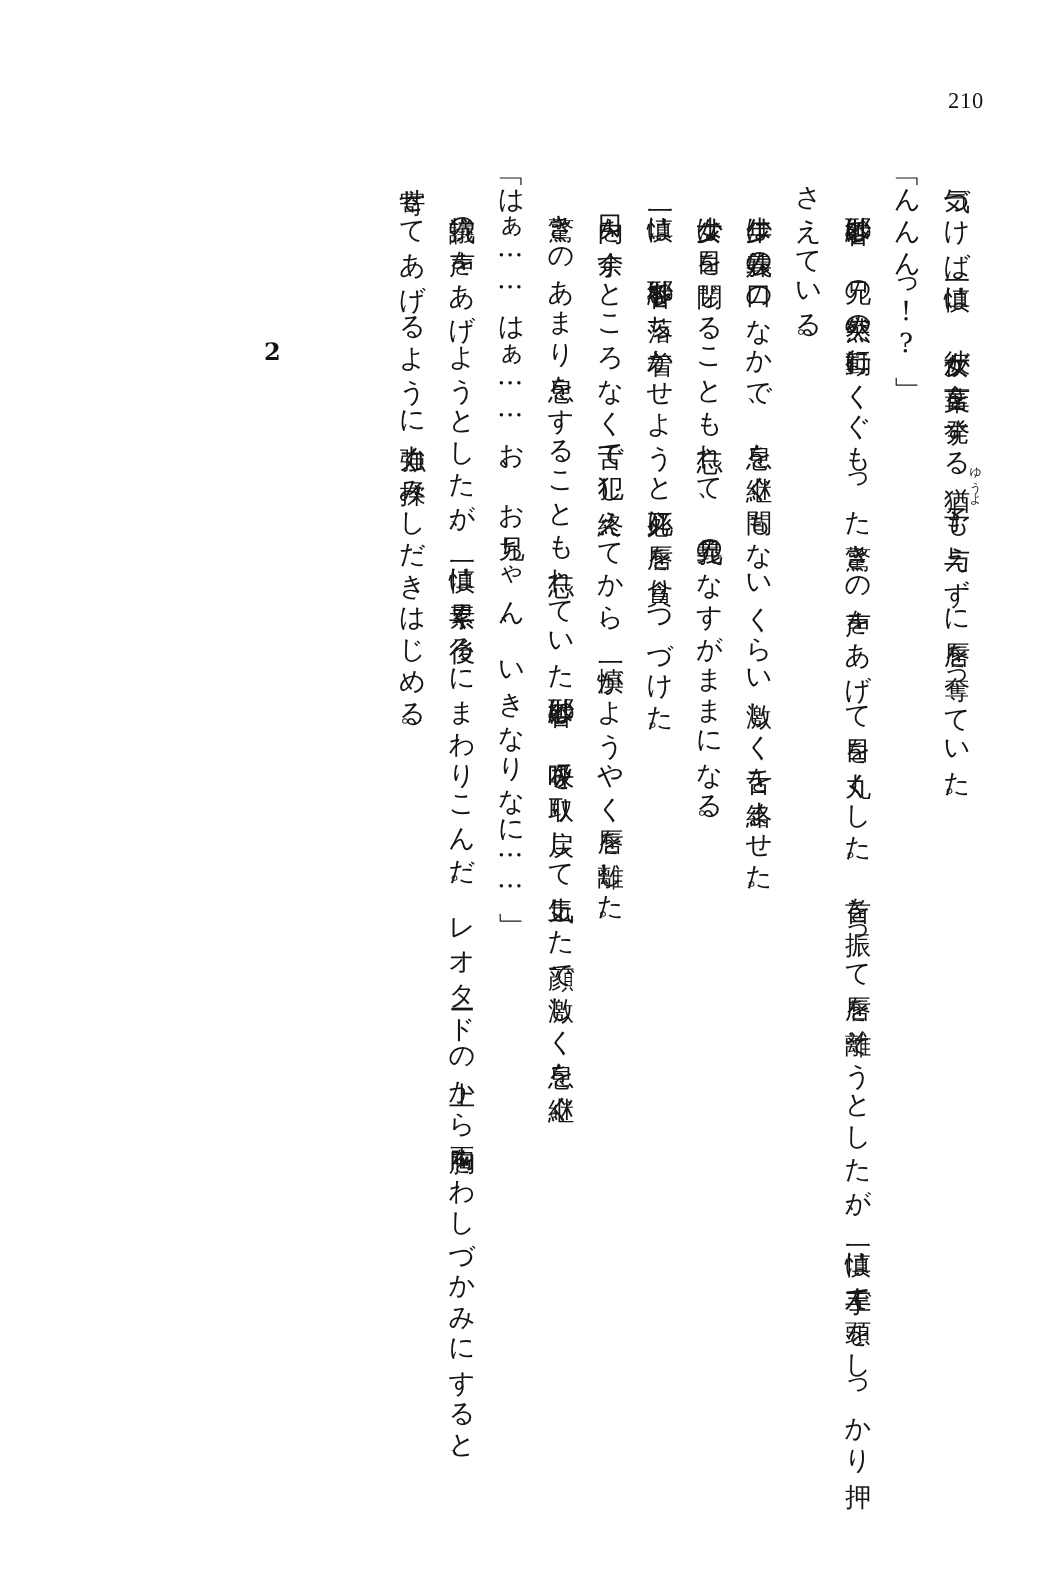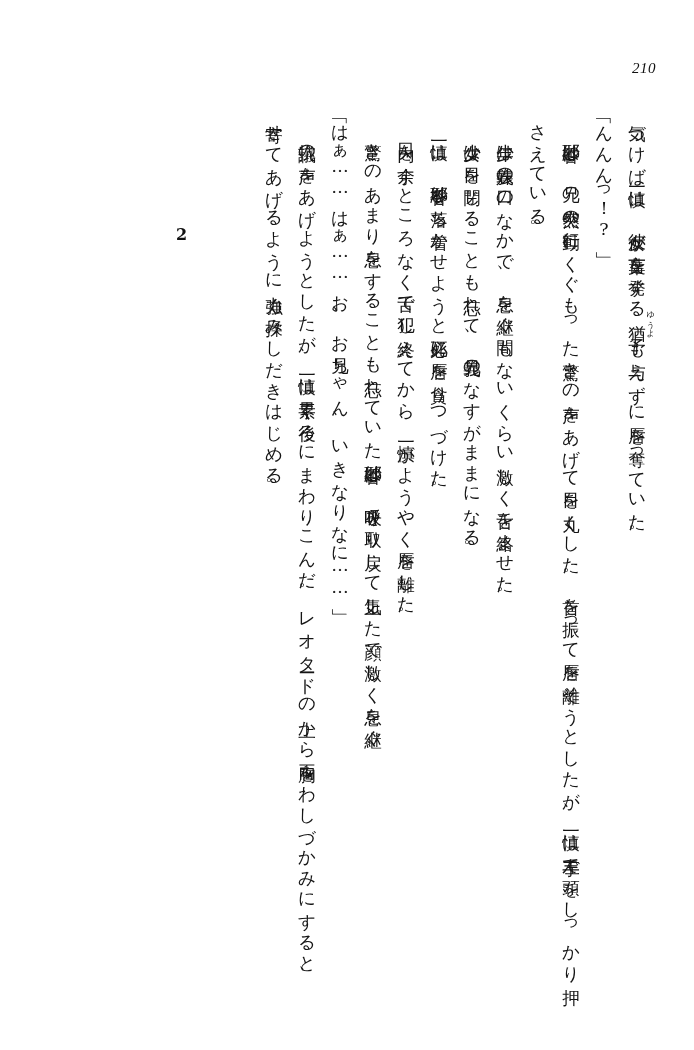--- a/index.html
+++ b/index.html
@@ -14,21 +14,20 @@
     background: #ffffff;
     overflow: hidden;
     font-family: "Liberation Serif", "DejaVu Serif", serif;
     color: #1a1a1a;
   }
   .page-number {
     position: absolute;
     top: 60px;
     right: 38px;
     font-family: "Liberation Serif", "DejaVu Serif", serif;
-    font-style: italic;
     font-size: 15px;
     letter-spacing: 0.5px;
     color: #111;
   }
   .body-text {
     position: absolute;
     top: 112px;
     right: 40px;
     height: 872px;
     width: 575px;

